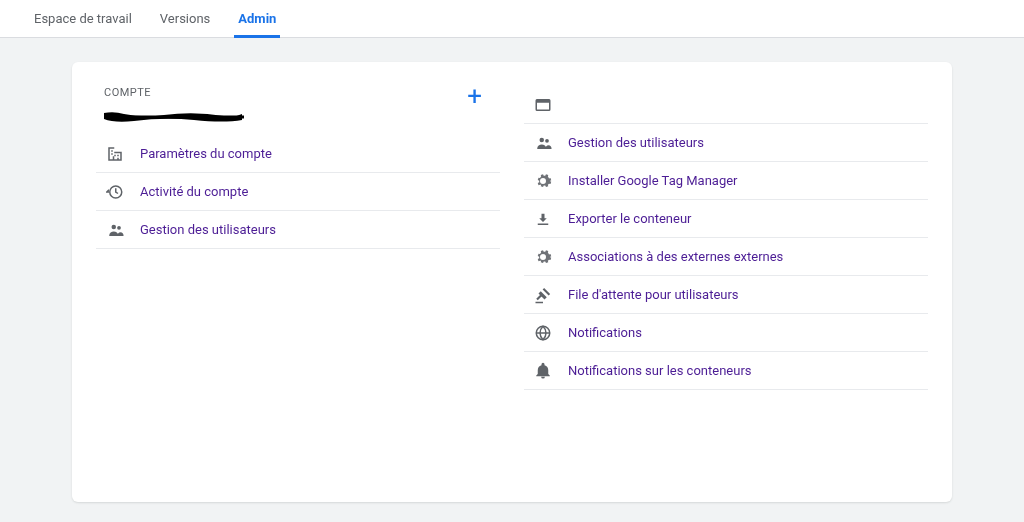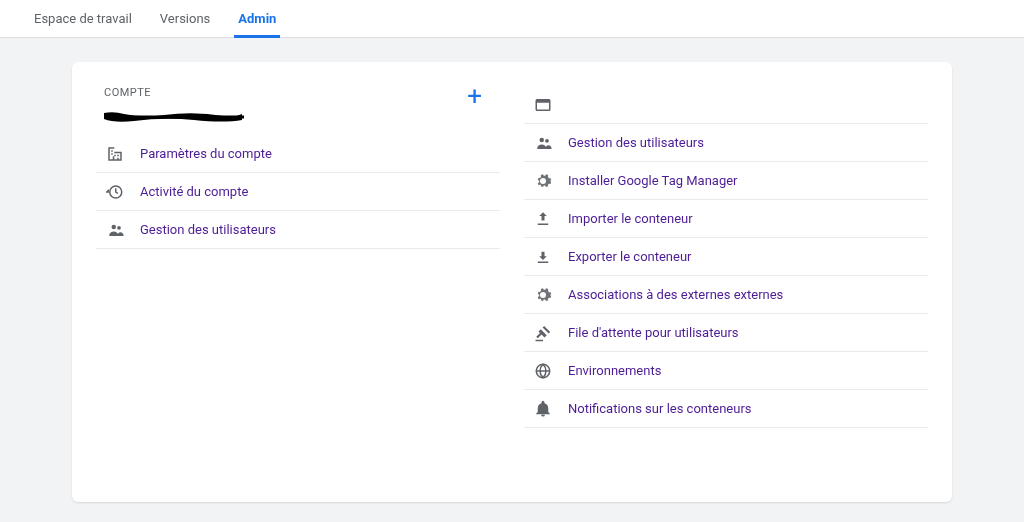--- a/index.html
+++ b/index.html
@@ -203,28 +203,20 @@
             <span class="icon">
               <svg width="18" height="18" viewBox="0 0 24 24" fill="#5f6368">
                 <path d="M12 8a4 4 0 100 8 4 4 0 000-8zm9 4l2 1-1 3-2-.5a8 8 0 01-1.5 1.5l.5 2-3 1-1-2a8 8 0 01-2 0l-1 2-3-1 .5-2A8 8 0 018 17l-2 .5-1-3 2-1a8 8 0 010-2l-2-1 1-3 2 .5A8 8 0 019.5 6l-.5-2 3-1 1 2a8 8 0 012 0l1-2 3 1-.5 2A8 8 0 0120 8.5l2-.5 1 3-2 1a8 8 0 010 2z" opacity=".9"></path>
               </svg>
             </span>
             <span class="label">Installer Google Tag Manager</span>
           </div>
           <div class="row">
             <span class="icon">
               <svg width="18" height="18" viewBox="0 0 24 24" fill="#5f6368">
-                <path d="M12 3l5 5h-3v6h-4V8H7l5-5zM5 18h14v2H5z"></path>
-              </svg>
-            </span>
-            <span class="label">Importer le conteneur</span>
-          </div>
-          <div class="row">
-            <span class="icon">
-              <svg width="18" height="18" viewBox="0 0 24 24" fill="#5f6368">
                 <path d="M12 16l-5-5h3V5h4v6h3l-5 5zM5 18h14v2H5z"></path>
               </svg>
             </span>
             <span class="label">Exporter le conteneur</span>
           </div>
           <div class="row">
             <span class="icon">
               <svg width="18" height="18" viewBox="0 0 24 24" fill="#5f6368">
                 <path d="M12 8a4 4 0 100 8 4 4 0 000-8zm9 4l2 1-1 3-2-.5a8 8 0 01-1.5 1.5l.5 2-3 1-1-2a8 8 0 01-2 0l-1 2-3-1 .5-2A8 8 0 018 17l-2 .5-1-3 2-1a8 8 0 010-2l-2-1 1-3 2 .5A8 8 0 019.5 6l-.5-2 3-1 1 2a8 8 0 012 0l1-2 3 1-.5 2A8 8 0 0120 8.5l2-.5 1 3-2 1a8 8 0 010 2z" opacity=".9"></path>
               </svg>
@@ -239,21 +231,21 @@
             </span>
             <span class="label">File d'attente pour utilisateurs</span>
           </div>
           <div class="row">
             <span class="icon">
               <svg width="18" height="18" viewBox="0 0 24 24" fill="none" stroke="#5f6368" stroke-width="2">
                 <circle cx="12" cy="12" r="9"></circle>
                 <path d="M3 12h18M12 3c2.5 2.5 4 5.5 4 9s-1.5 6.5-4 9c-2.5-2.5-4-5.5-4-9s1.5-6.5 4-9z"></path>
               </svg>
             </span>
-            <span class="label">Environnements</span>
+            <span class="label">Notifications</span>
           </div>
           <div class="row">
             <span class="icon">
               <svg width="18" height="18" viewBox="0 0 24 24" fill="#5f6368">
                 <path d="M12 22a2.5 2.5 0 002.5-2.5h-5A2.5 2.5 0 0012 22zm7-6V11a7 7 0 00-5-6.7V3a2 2 0 10-4 0v1.3A7 7 0 005 11v5l-2 2v1h18v-1l-2-2z"></path>
               </svg>
             </span>
             <span class="label">Notifications sur les conteneurs</span>
           </div>
         </div>

